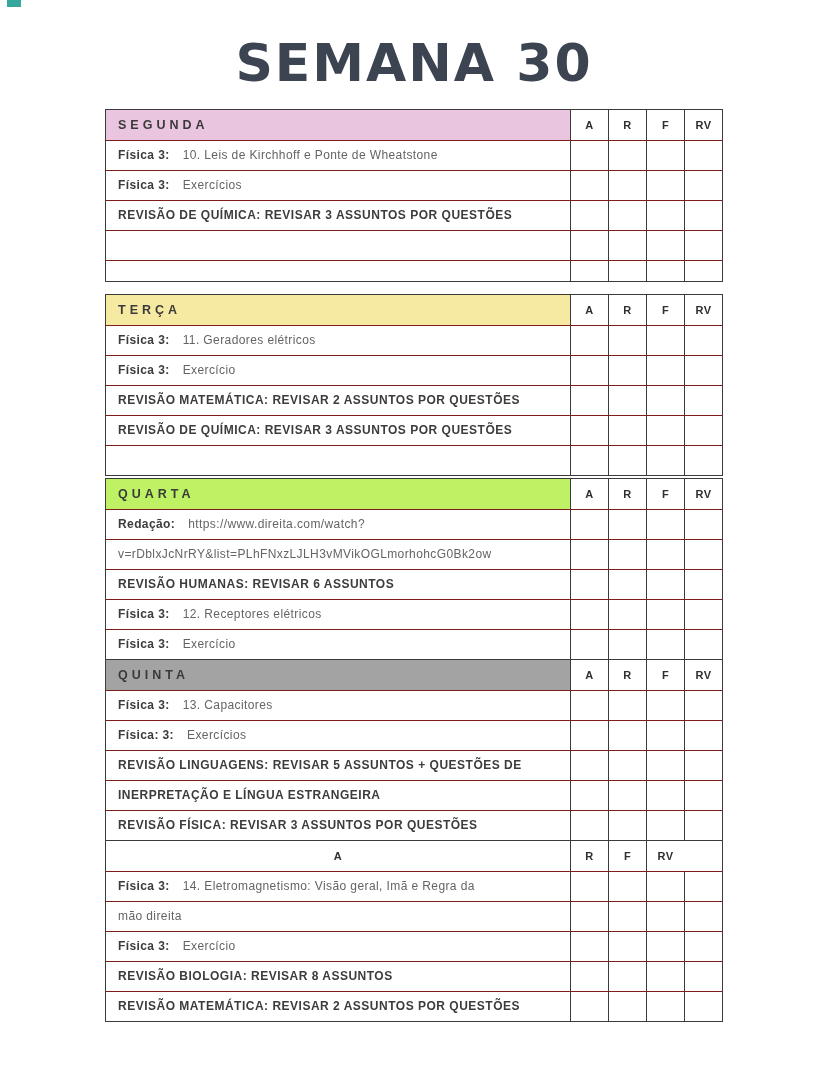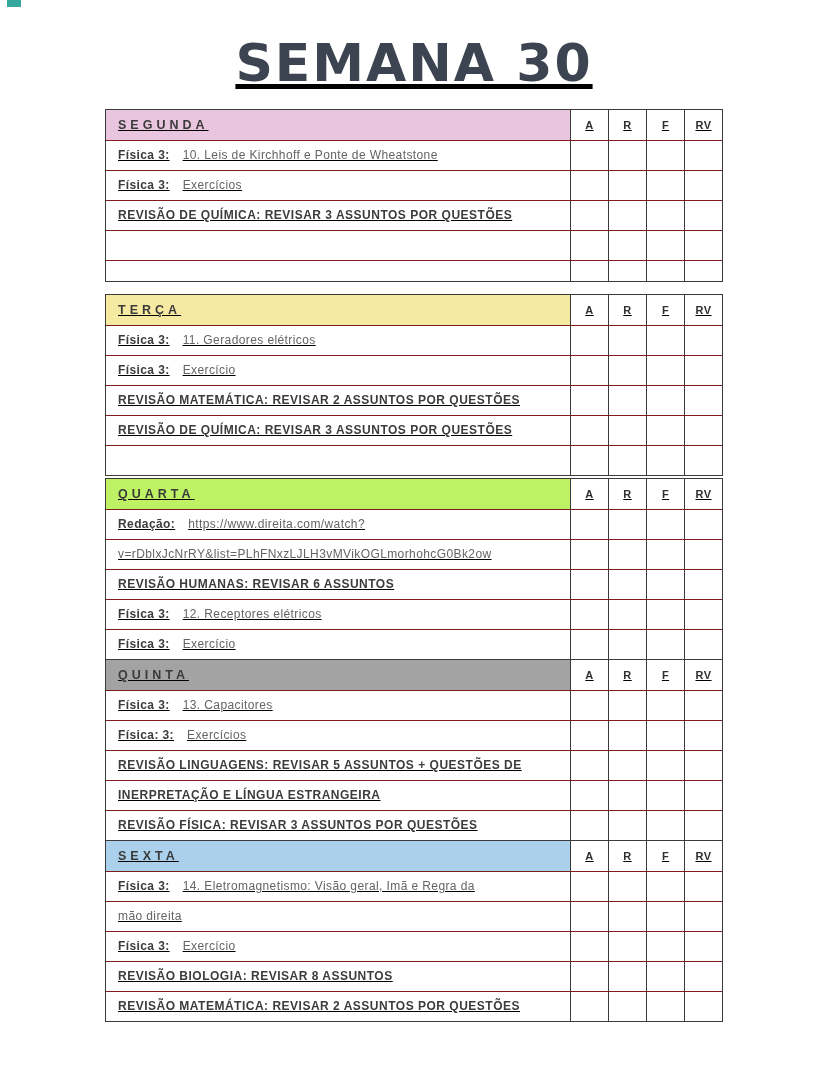--- a/index.html
+++ b/index.html
@@ -2,21 +2,21 @@
 <html><head>
 <meta charset="utf-8">
 <style>
   * { box-sizing: border-box; }
   html, body { margin: 0; padding: 0; }
   body {
     width: 828px; height: 1071px;
     background: #ffffff;
     font-family: "Liberation Sans", sans-serif;
   }
-  .page { position: relative; width: 828px; height: 1071px; overflow: hidden; text-decoration: underline; }
+  .page { position: relative; width: 828px; height: 1071px; overflow: hidden; }
   .corner-mark { position: absolute; left: 7px; top: 0; width: 14px; height: 7px; }
   .title {
     margin: 33px 0 16px;
     text-align: center;
     font-family: "DejaVu Sans", "Liberation Sans", sans-serif;
     font-size: 52px;
     font-weight: bold;
     letter-spacing: 2px;
     color: #3d4451;
   }
@@ -276,21 +276,20 @@
             <span class="task-text">REVISÃO FÍSICA: REVISAR 3 ASSUNTOS POR QUESTÕES</span>
           </div>
           <div class="cell check-cell"></div>
           <div class="cell check-cell"></div>
           <div class="cell check-cell"></div>
           <div class="cell check-cell"></div>
         </div>
       </div>
       <div class="section">
         <div class="row header-row">
-          <div class="cell day-cell" style="background: rgb(170, 208, 236);">SEXTA</div>
           <div class="cell col-head">A</div>
           <div class="cell col-head">R</div>
           <div class="cell col-head">F</div>
           <div class="cell col-head">RV</div>
         </div>
         <div class="row row-task">
           <div class="cell main-cell task">
             <span class="task-label">Física 3:</span>
             <span class="task-text">14. Eletromagnetismo: Visão geral, Imã e Regra da</span>
           </div>

